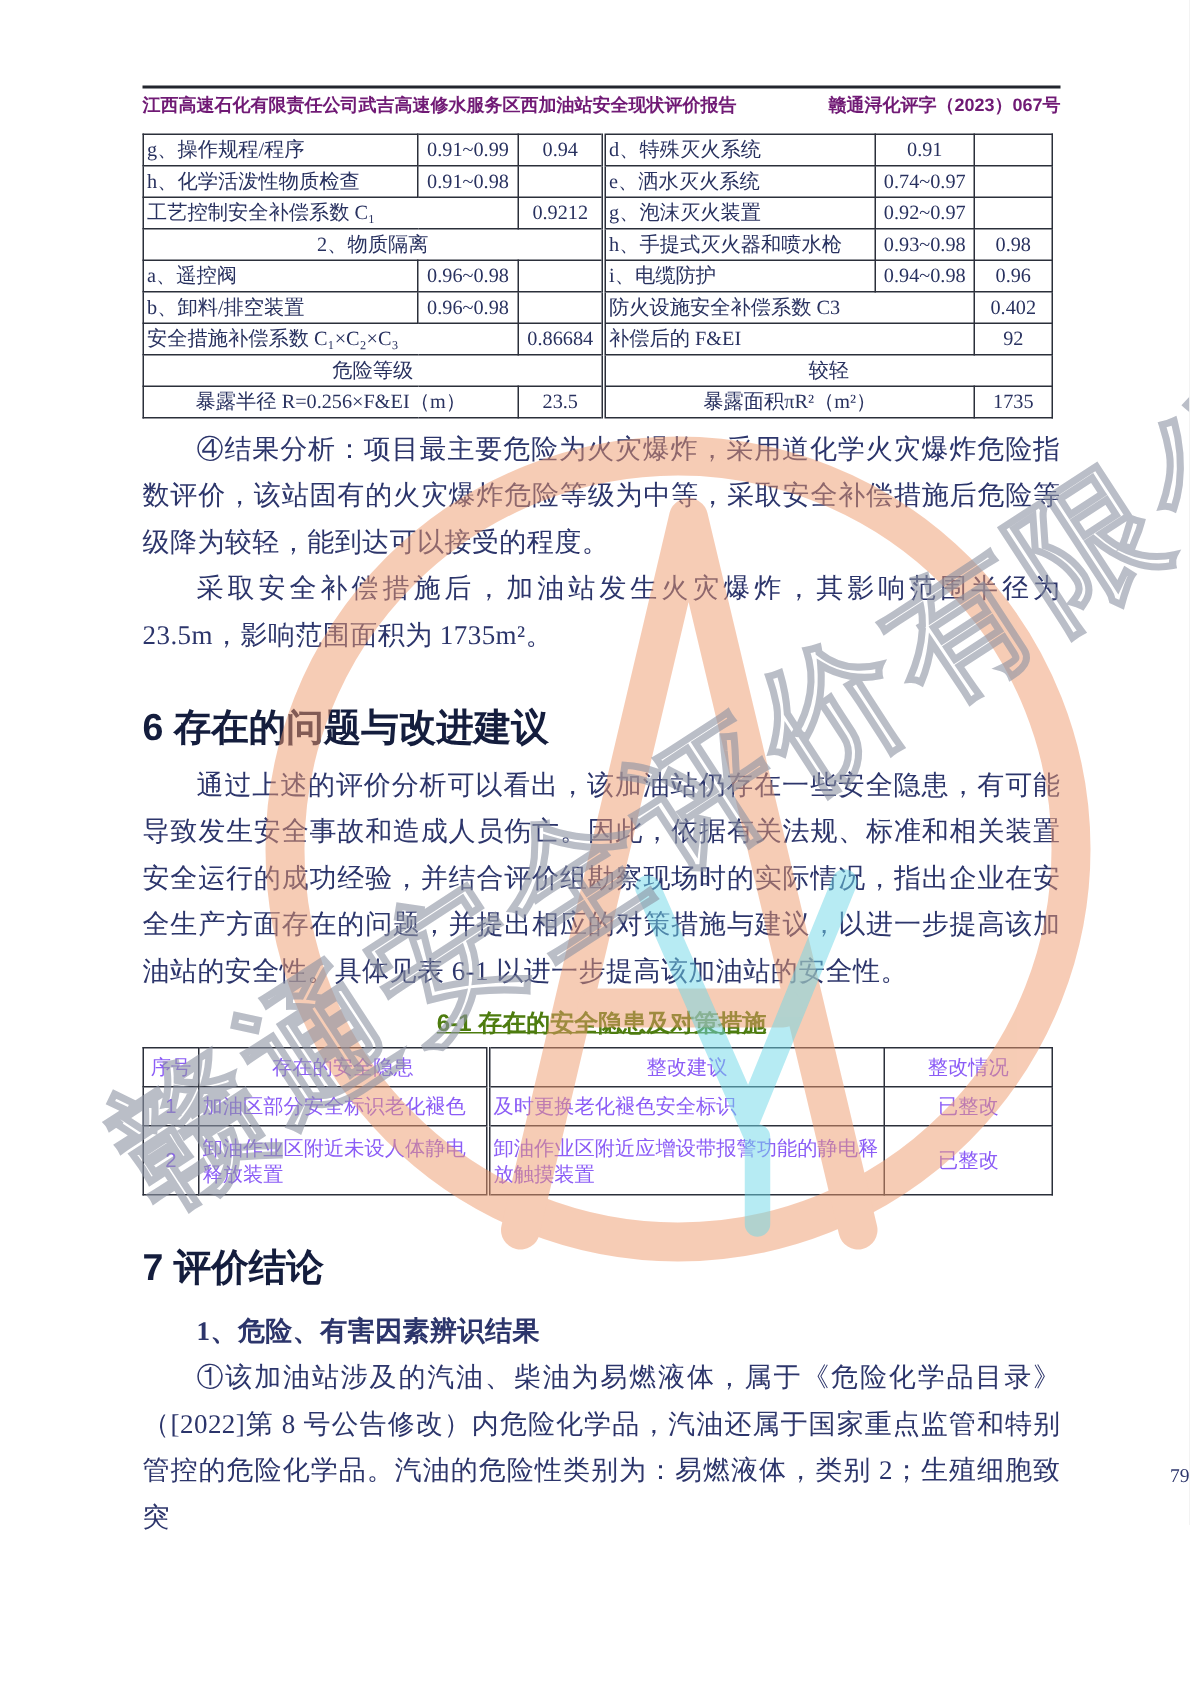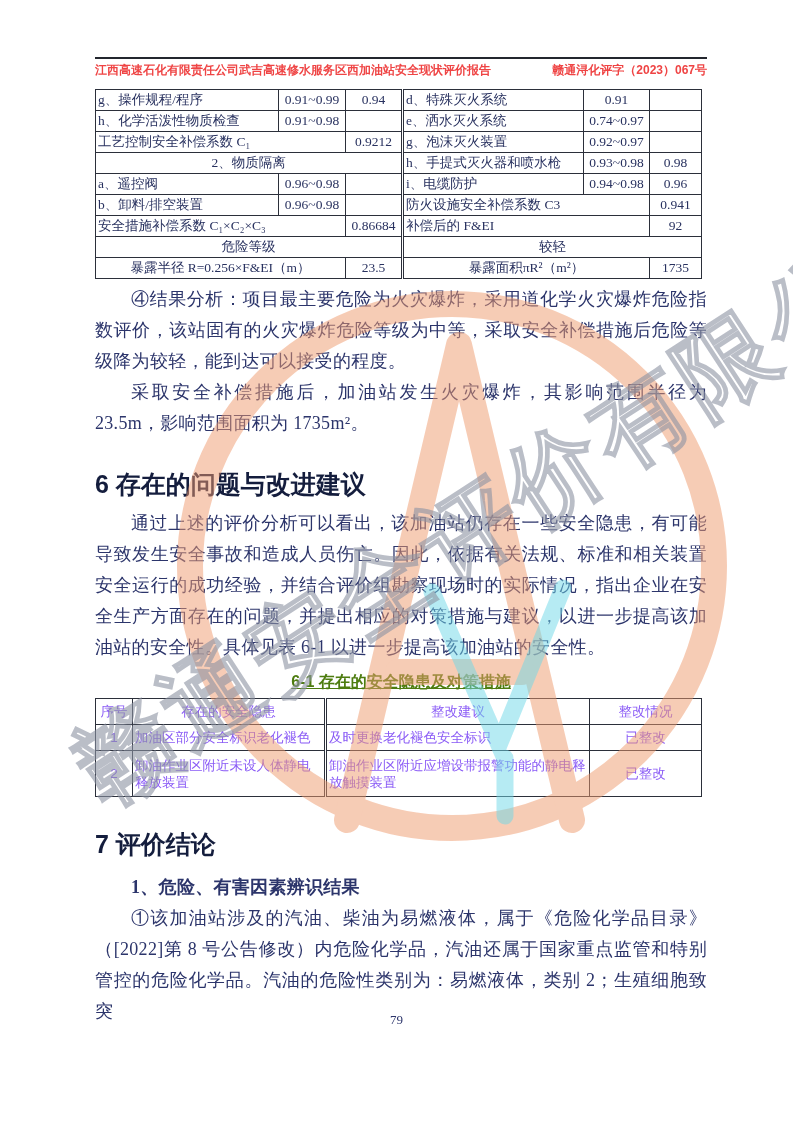--- a/index.html
+++ b/index.html
@@ -9,21 +9,21 @@
     background:#ffffff; overflow:hidden;
     font-family:"Liberation Serif","DejaVu Serif",serif;
     color:#2c356b;
   }
   .content { position:absolute; left:95px; top:50px; width:612px; }
 
   
   .hdr-rule { border-top:2px solid #23262e; margin-top:7px; }
   .hdr { display:flex; justify-content:space-between; align-items:flex-end;
          margin-top:3px; font-family:"Liberation Sans","DejaVu Sans",sans-serif;
-         font-size:12px; font-weight:700; color:#ef4444; letter-spacing:0; }
+         font-size:12px; font-weight:700; color:#701a75; letter-spacing:0; }
 
   
   table { border-collapse:collapse; }
   .t1 { width:606px; margin-top:10px; table-layout:fixed;
         font-size:13.5px; color:#28315f;padding-left:13px; }
   .t1 td { border:1px solid #2b2f3a; height:21px; padding:0 2px;
            overflow:hidden; white-space:nowrap; }
   .t1 td.ctr { text-align:center; }
   .t1 td.dl { border-left:3px double #2b2f3a; }
 
@@ -51,21 +51,21 @@
                    font-weight:400; }
   .t2 th { height:26px; text-align:center; }
   .t2 td.ctr { text-align:center; }
   .t2 td.dl, .t2 th.dl { border-left:3px double #2b2f3a; }
   .t2 tr.r1 td { height:26px; }
   .t2 tr.r2 td { height:46px; }
 
   .p4 { margin-top:11px;font-weight:bold; }
 
   
-  .footer { position:absolute; left:0; right:0; top:1012px; text-align:center;
+  .footer { position:absolute; left:0; right:0; top:976px; text-align:right;
             font-size:13px; color:#2c356b; }
 
   
   .watermark { position:absolute; inset:0; pointer-events:none; z-index:5; }
 </style>
 </head>
 <body>
 
 <div class="page">
   <div class="content">
@@ -121,21 +121,21 @@
         <td class="ctr"></td>
         <td class="dl">i、电缆防护</td>
         <td class="ctr">0.94~0.98</td>
         <td class="ctr">0.96</td>
       </tr>
       <tr>
         <td>b、卸料/排空装置</td>
         <td class="ctr">0.96~0.98</td>
         <td class="ctr"></td>
         <td colspan="2" class="dl">防火设施安全补偿系数 C3</td>
-        <td class="ctr">0.941</td>
+        <td class="ctr">0.402</td>
       </tr>
       <tr>
         <td colspan="2">安全措施补偿系数 C₁×C₂×C₃</td>
         <td class="ctr">0.86684</td>
         <td colspan="2" class="dl">补偿后的 F&amp;EI</td>
         <td class="ctr">92</td>
       </tr>
       <tr>
         <td colspan="3" class="ctr">危险等级</td>
         <td colspan="3" class="ctr dl">较轻</td>

